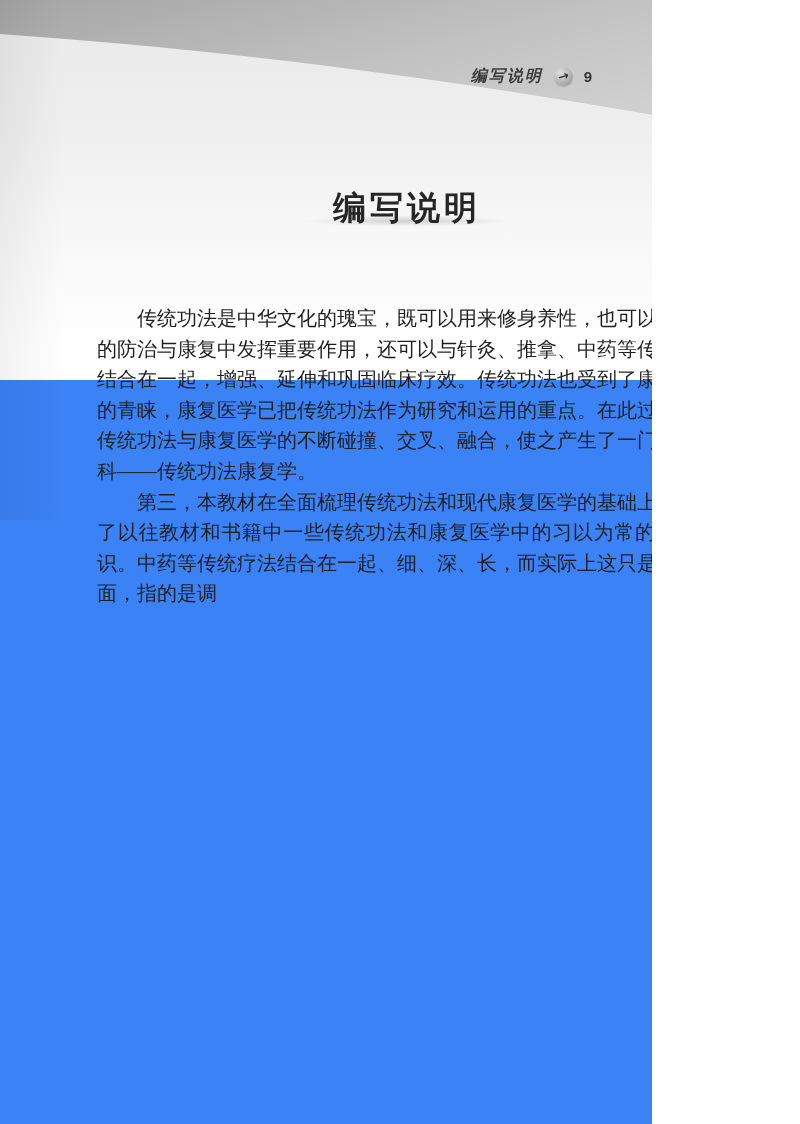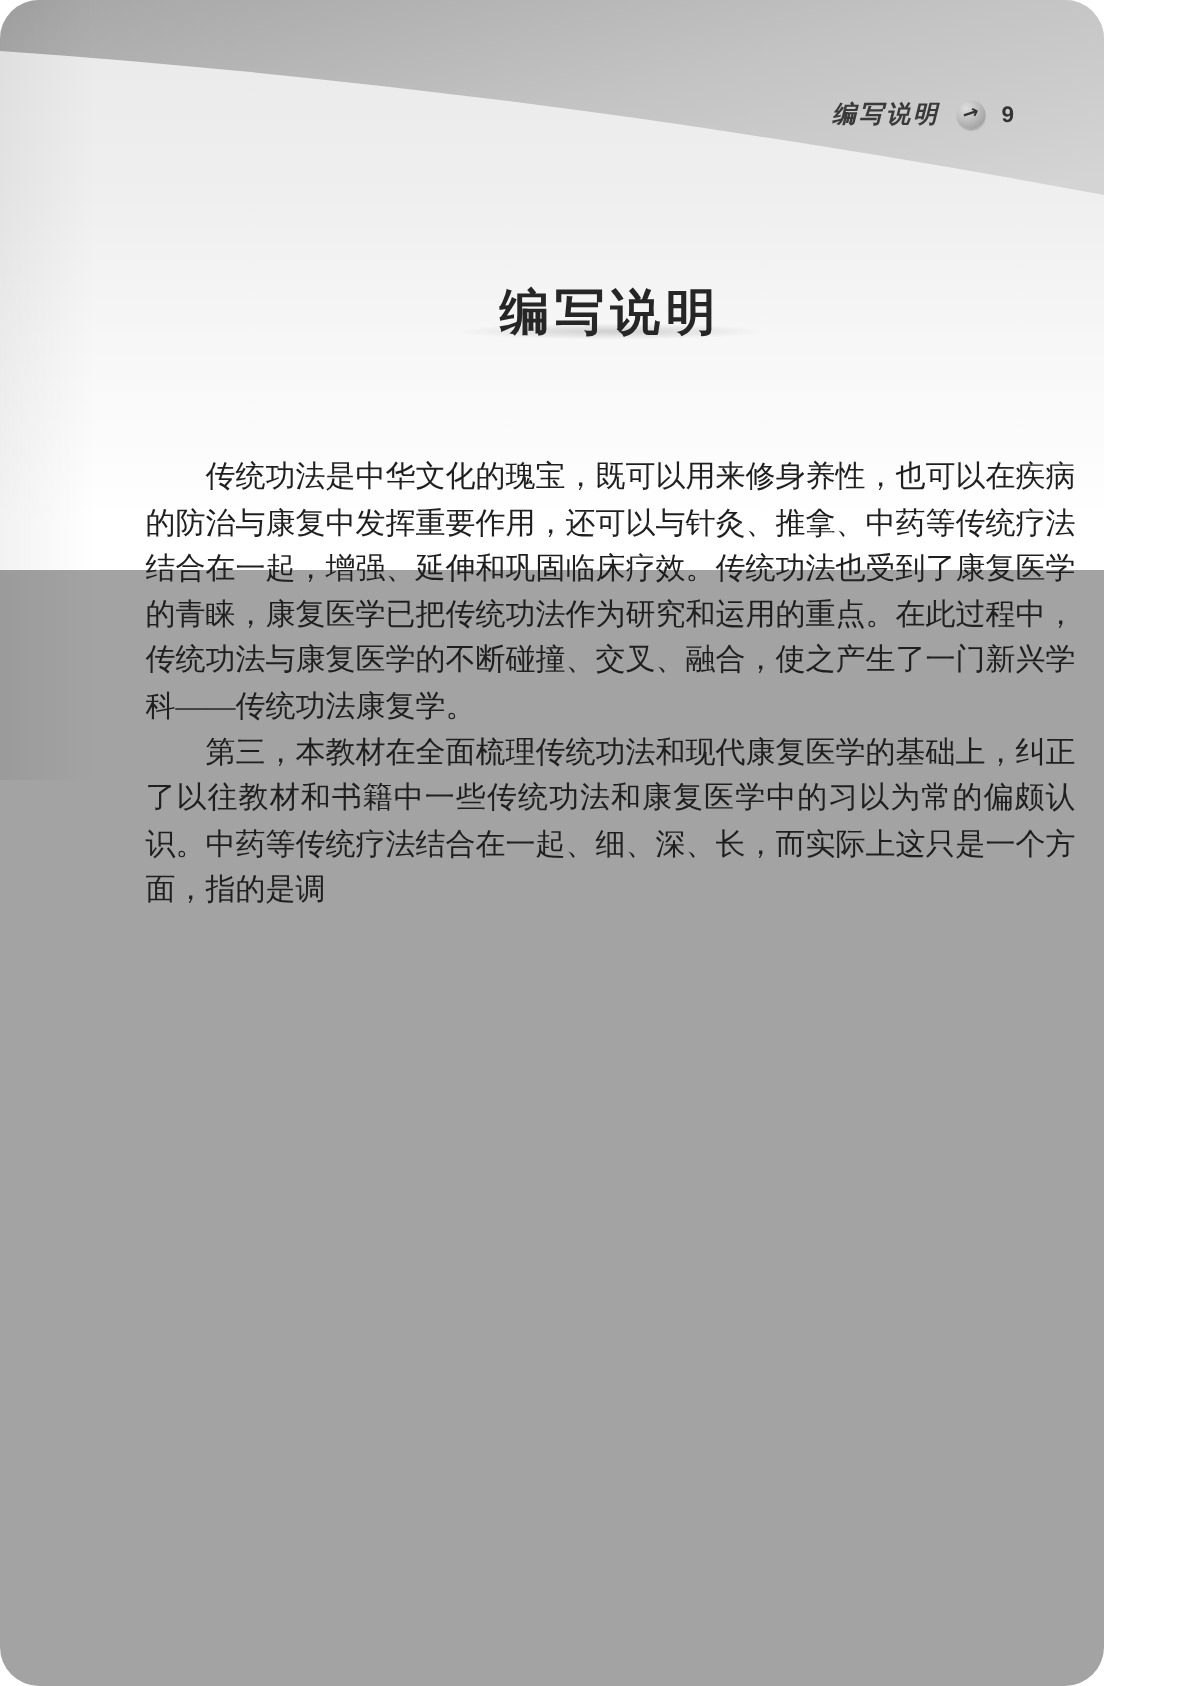--- a/index.html
+++ b/index.html
@@ -2,26 +2,25 @@
 <html><head>
 <meta charset="utf-8">
 <style>
   html, body {
     margin: 0;
     padding: 0;
     background: #ffffff;
   }
   .page {
     position: relative;
-    width: 736px;
+    width: 652px;
     height: 1124px;
-    background: #a3a3a3;
+    background: #3b82f6;
     overflow: hidden;
     font-family: "Liberation Serif", serif;
-    border-radius: 26px;
   }
   
   .hero {
     position: absolute;
     top: 0; left: 0;
     width: 800px;
     height: 380px;
     background: linear-gradient(180deg, #e9e9e9 0%, #efefef 35%, #f7f7f7 60%, #ffffff 92%);
   }
   .hero svg {

